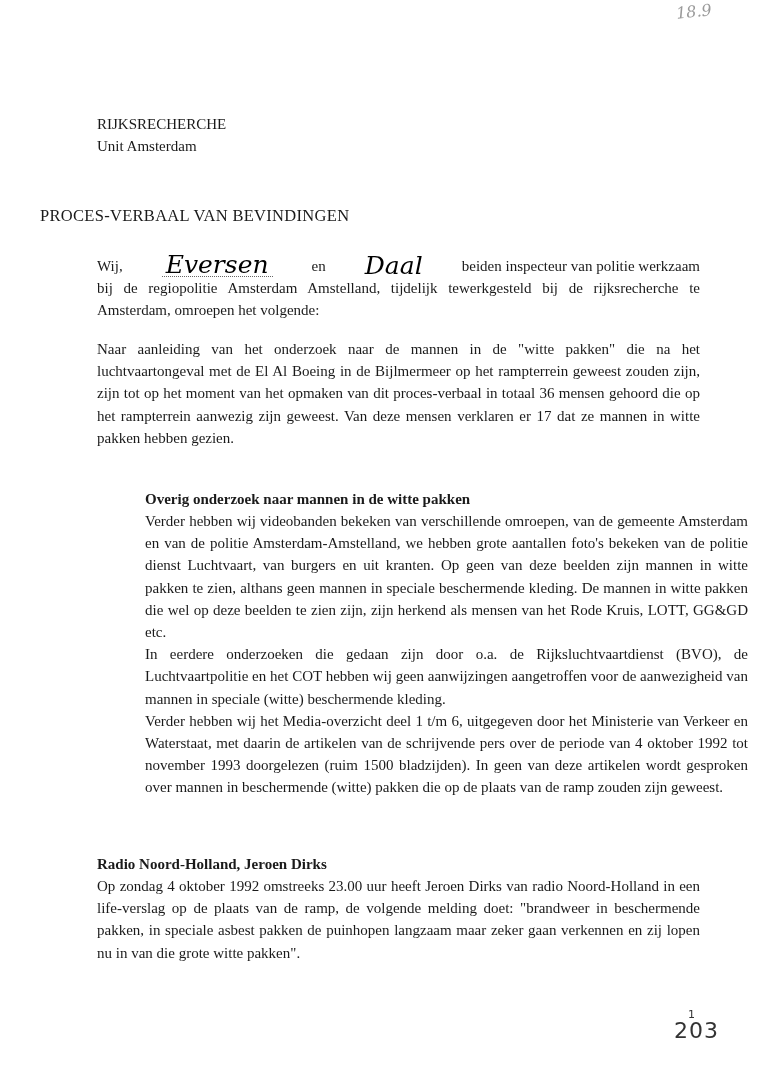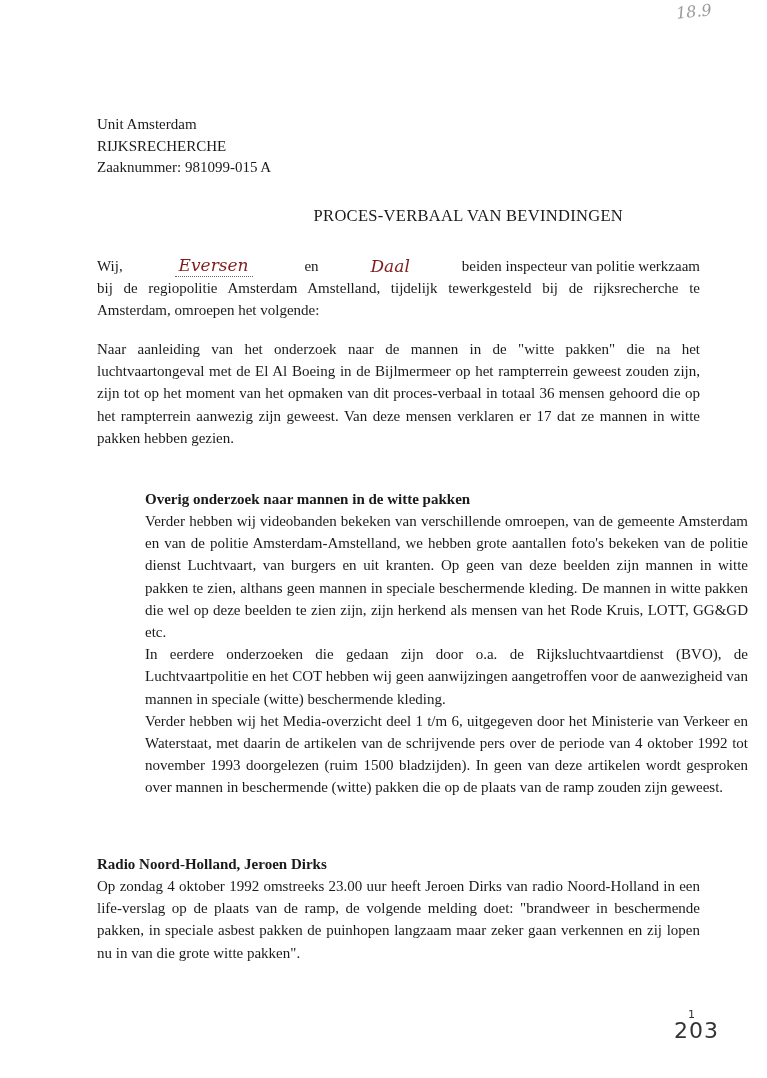--- a/index.html
+++ b/index.html
@@ -7,50 +7,49 @@
       width: 767px; height: 1078px; background: #ffffff; position: relative; overflow: hidden;
       font-family: "Liberation Serif", "DejaVu Serif", serif; color: #1a1a1a;
     }
     .page { position: absolute; left: 0; top: 0; width: 767px; height: 1078px; }
     .corner-note {
       position: absolute; left: 676px; top: 2px; font-family: "DejaVu Serif", serif;
       font-style: italic; font-size: 16px; color: #9a9a9a; transform: rotate(-6deg);
     }
     .header-block { position: absolute; left: 97px; top: 114px; font-size: 15px; line-height: 21.5px; }
     .title {
-      position: absolute; left: 0; width: 623px; top: 206px; text-align: right;
+      position: absolute; left: 0; width: 623px; top: 206px; text-align: left;
       font-size: 16.5px; letter-spacing: 0.3px; padding-left: 40px; box-sizing: border-box;
     }
     .text { position: absolute; left: 97px; width: 603px; font-size: 15px; line-height: 22.2px; text-align: justify; }
     .intro { top: 254px; }
     .intro .line1 { display: flex; align-items: flex-end; justify-content: space-between; }
-    .sig { font-family: "DejaVu Serif", serif; font-style: italic; color: #7f1d1d; font-size: 17px; }
+    .sig { font-family: "DejaVu Serif", serif; font-style: italic; color: #000000; font-size: 25px; }
     .sig-line { border-bottom: 1px dotted #666; padding: 0 4px; }
     .para2 { top: 338px; }
     .section { position: absolute; left: 97px; width: 603px; }
     .section h2 { margin: 0; font-size: 15px; font-weight: bold; line-height: 22px; }
     .section p { margin: 0; font-size: 15px; line-height: 22.2px; text-align: justify; }
     .s1 { top: 488px; margin-left: 48px; }
     .s2 { top: 853px; }
     .page-number {
       position: absolute; left: 674px; top: 1018px; font-family: "DejaVu Sans", sans-serif;
       font-size: 22px; color: #333; letter-spacing: 1px;
     }
     .page-number .sup { position: absolute; left: 14px; top: -10px; font-size: 11px; }
   </style>
 </head>
 <body>
 
 <div class="page">
   <div class="corner-note">18.9</div>
 
   <div class="header-block">
+    <div>RIJKSRECHERCHE</div>
     <div>Unit Amsterdam</div>
-    <div>RIJKSRECHERCHE</div>
-    <div>Zaaknummer: 981099-015 A</div>
   </div>
 
   <div class="title">PROCES-VERBAAL VAN BEVINDINGEN</div>
 
   <div class="text intro">
     <div class="line1">
       <span>Wij,</span>
       <span class="sig sig-line">Eversen</span>
       <span>en</span>
       <span class="sig">Daal</span>

